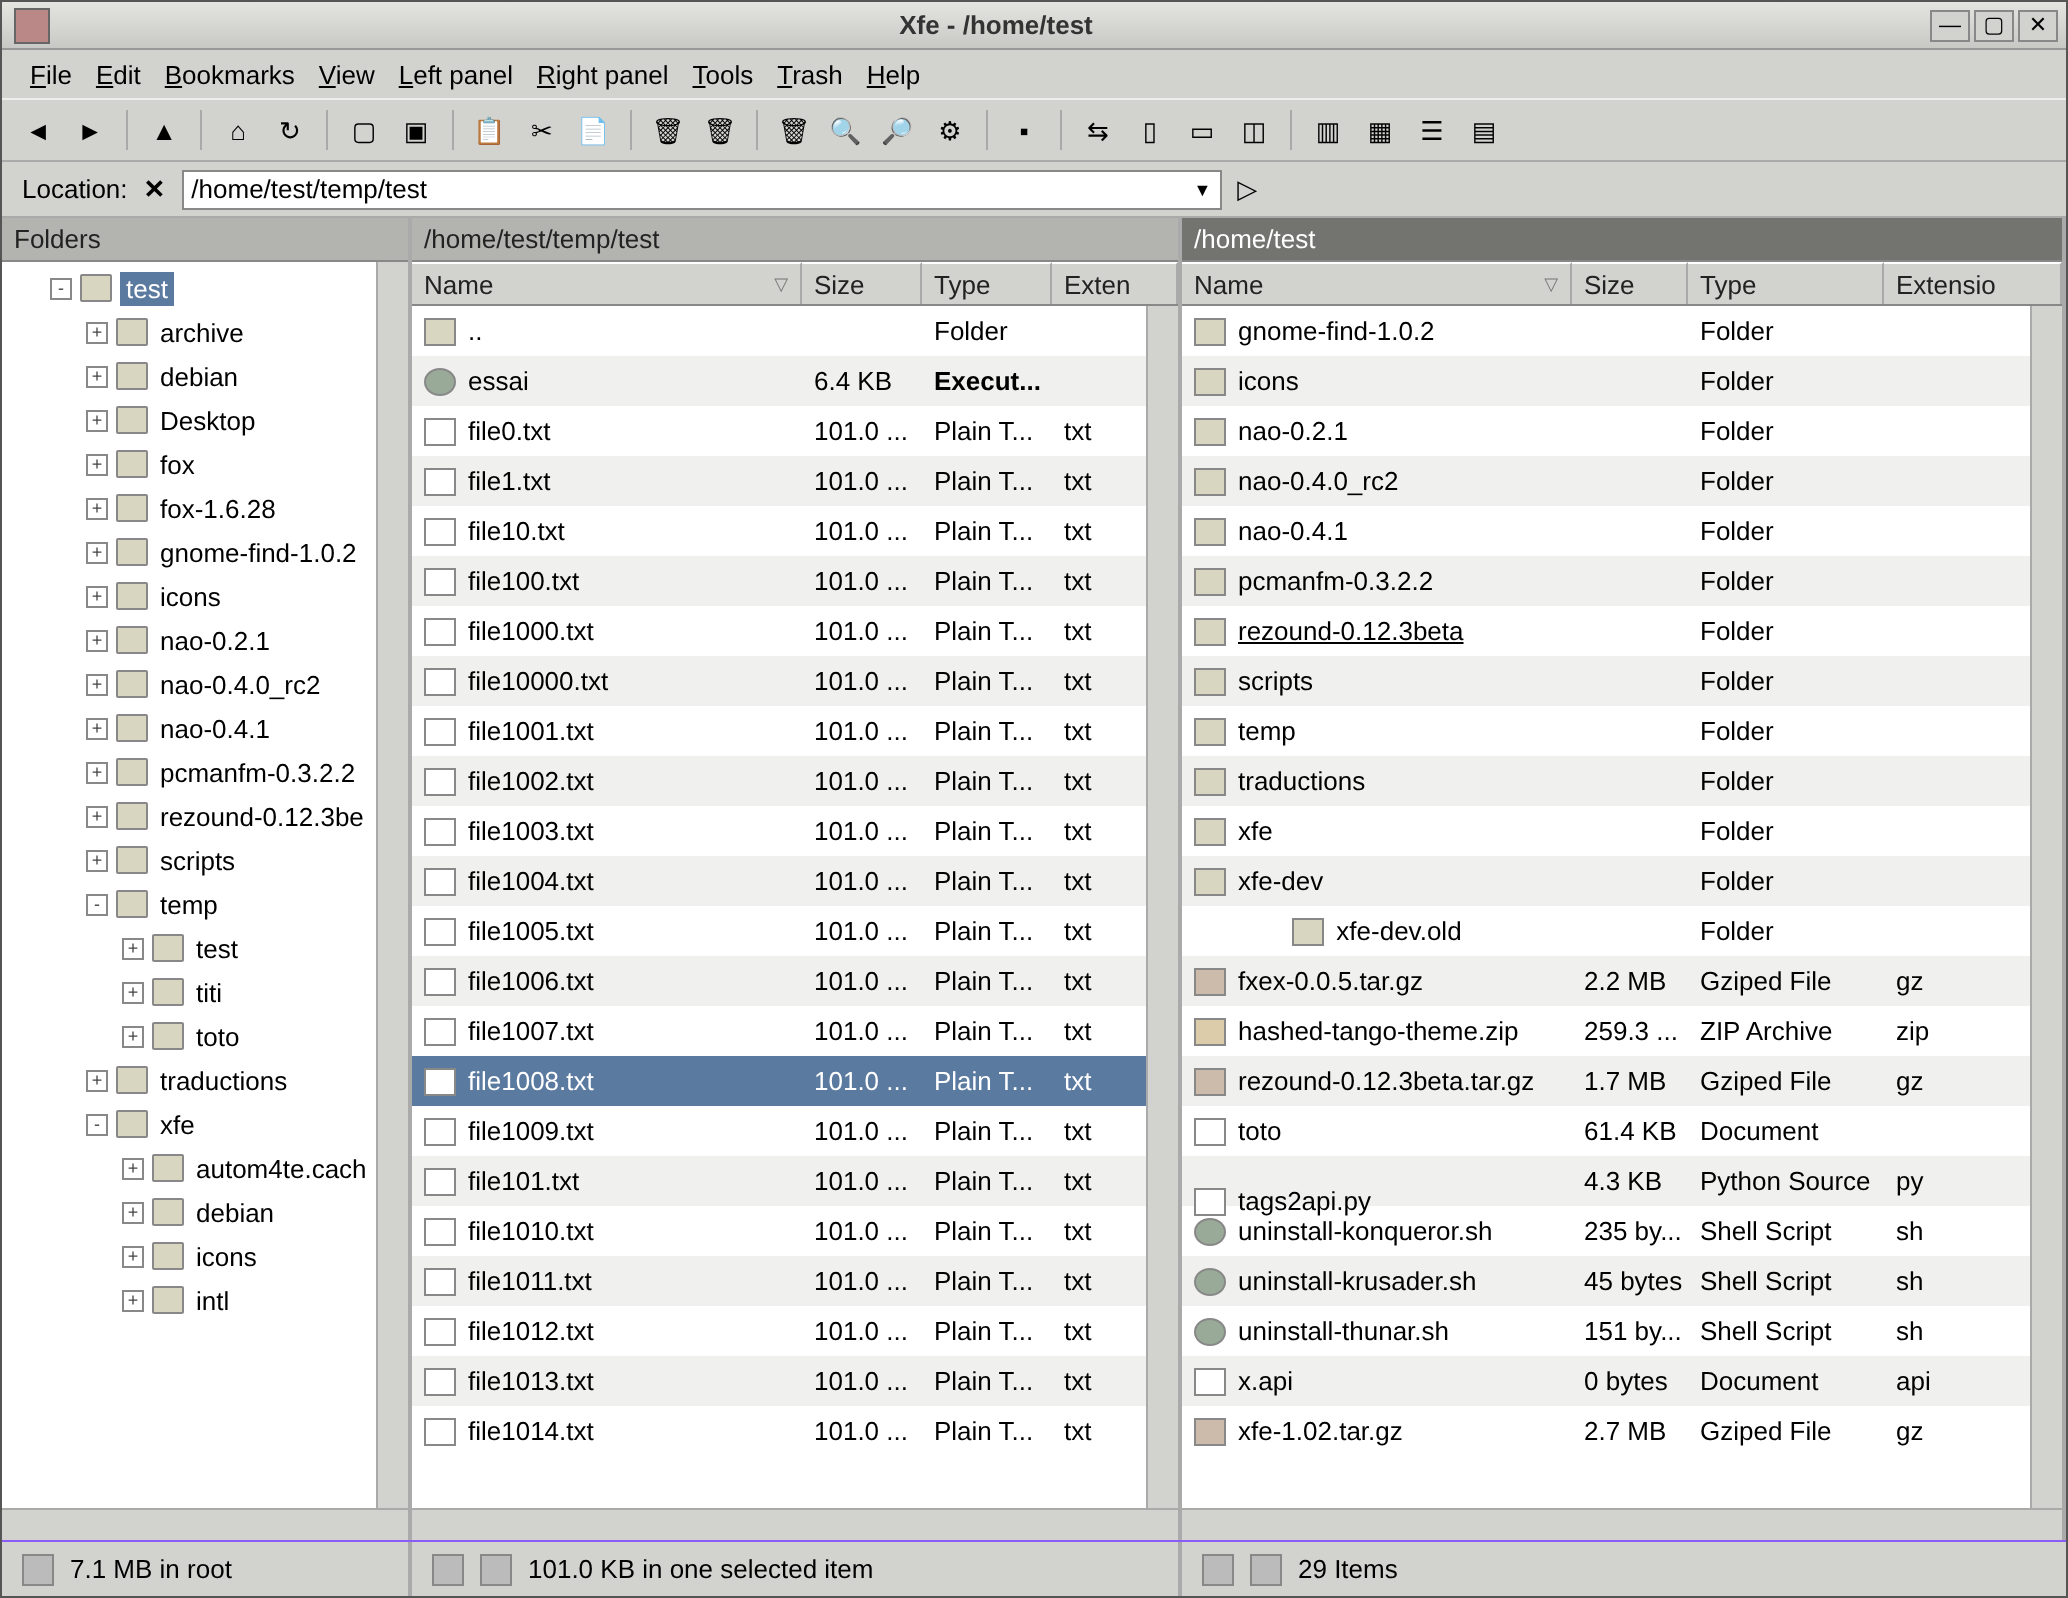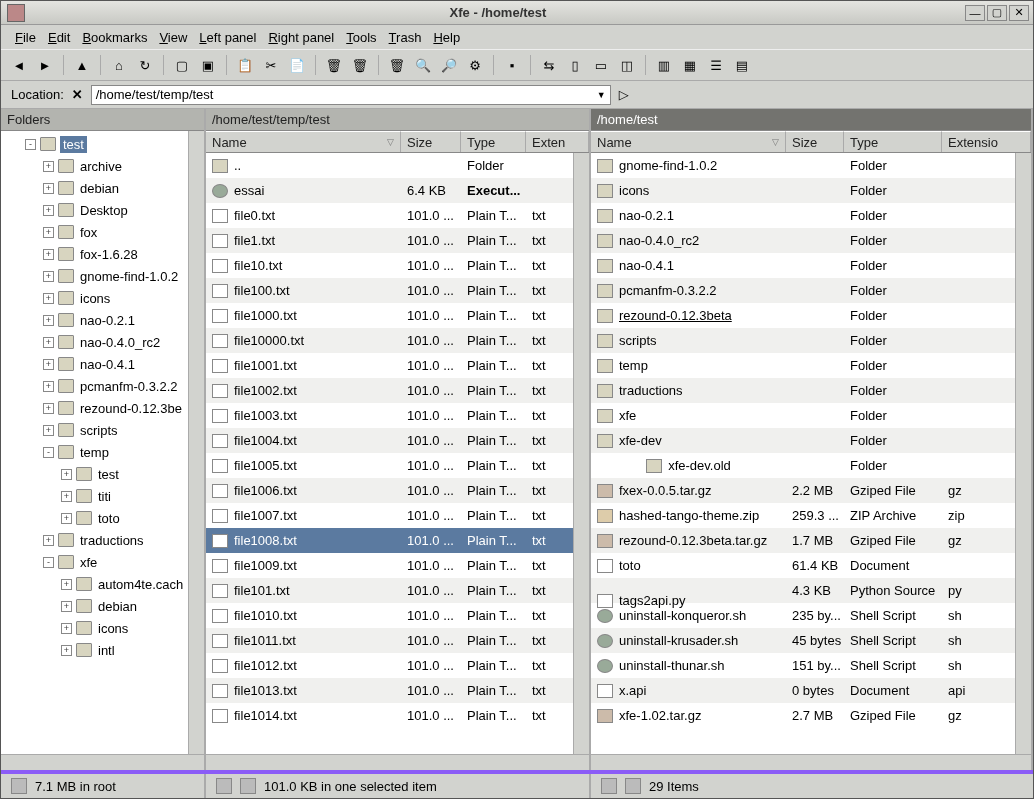--- a/index.html
+++ b/index.html
@@ -57,21 +57,21 @@
 .row .fi.folder { background:#d8d5c0; }
 .row .fi.txt { background:white; }
 .row .fi.exec { background:#9a9; border-radius:50%;}
 .row .fi.gz { background:#cba; }
 .row .fi.zip { background:#dca; }
 
 .scroll-v { width:16px; background:#d2d3cf; border-left:1px solid #aaa;}
 .scroll-h { height:16px; background:#d2d3cf; border-top:1px solid #aaa;}
 
 
-.statusbar { height:28px; background:#d2d3cf; display:flex; border-top:4px solid #8b5cf6;}
+.statusbar { height:28px; background:#d2d3cf; display:flex; border-top:1px solid #8b5cf6;}
 .statusbar .seg { display:flex; align-items:center; gap:8px; padding:0 10px; border-right:2px solid #aaa;}
 .statusbar .seg:first-child { width:205px;}
 .statusbar .seg:nth-child(2) { width:385px;}
 .statusbar .seg:last-child { flex:1; border:none;}
 .sicon { width:16px;height:16px; background:#bbb; border:1px solid #888;}
 
 .pane-body-wrap { flex:1; display:flex; overflow:hidden;}
 </style>
 </head>
 <body>

